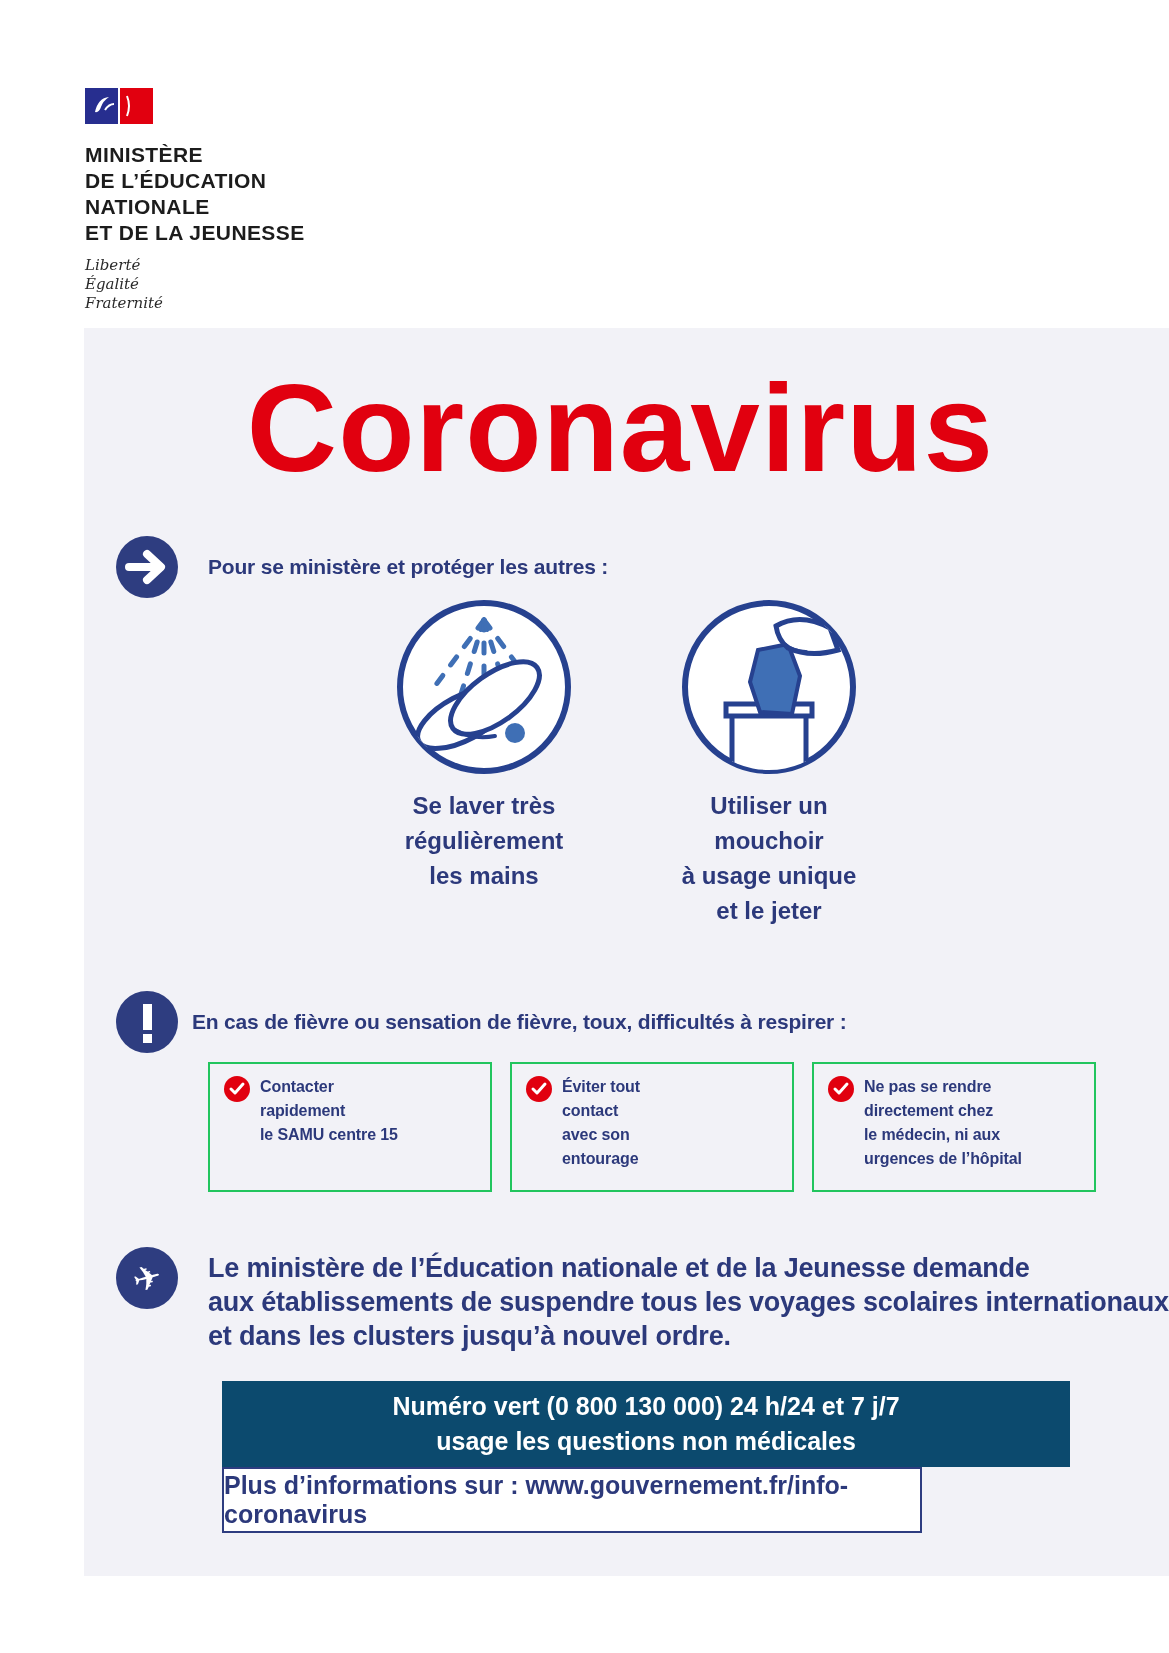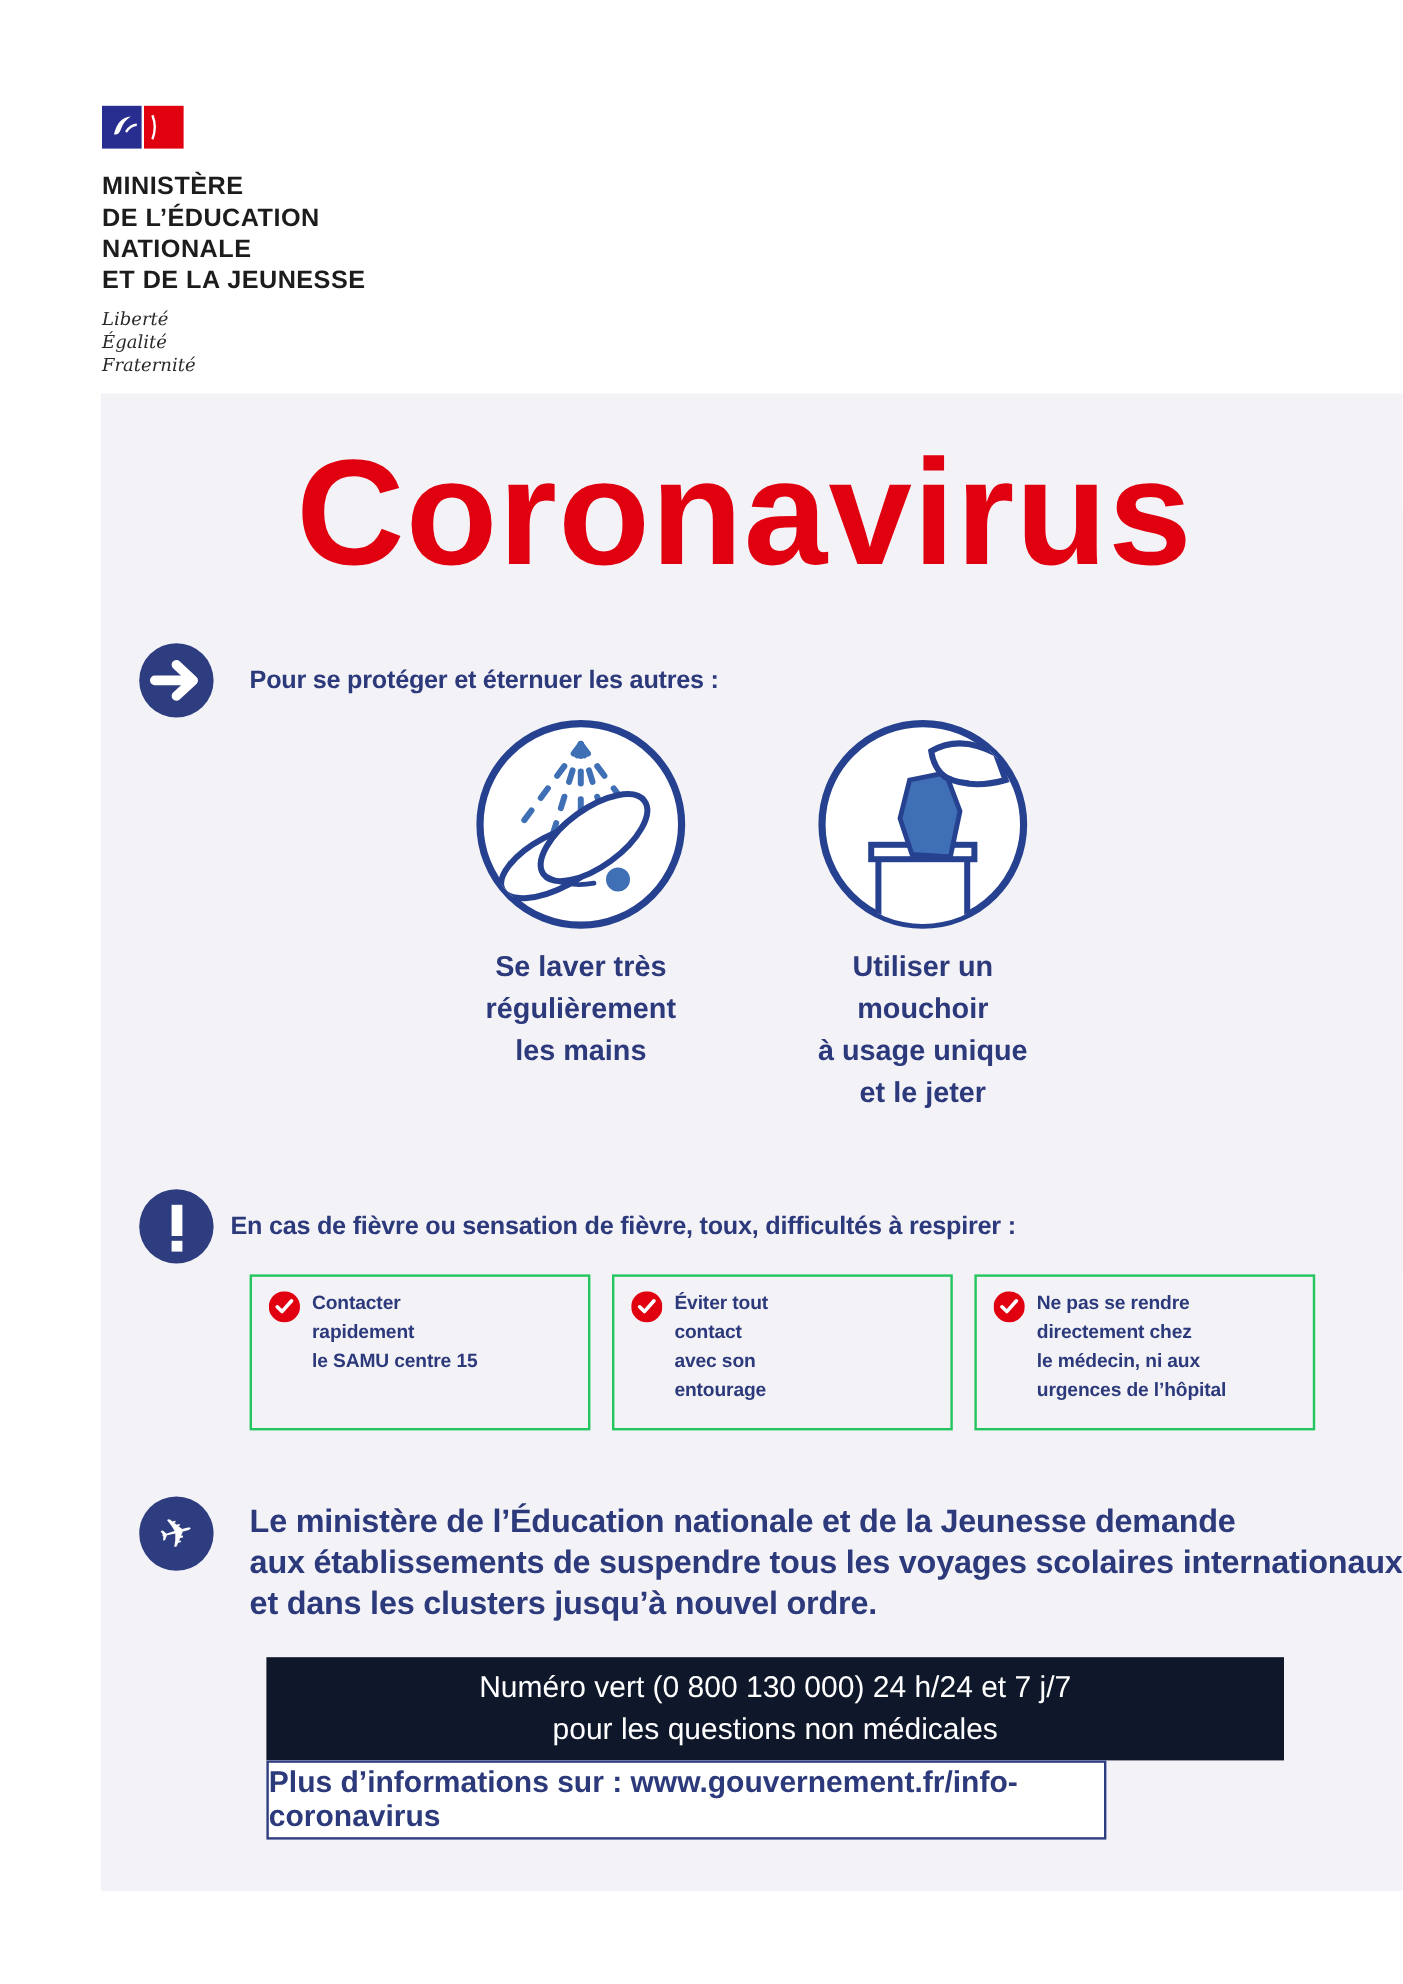--- a/index.html
+++ b/index.html
@@ -45,23 +45,23 @@
         padding:11px 8px 0 14px;display:flex;gap:10px;align-items:flex-start;}
   .fbox .check{flex:0 0 auto;margin-top:1px;}
   .fbox .btext{color:#2c397b;font-weight:bold;font-size:16px;line-height:24px;
                white-space:pre-line;letter-spacing:-.1px;}
 
   
   .travel-text{margin-top:4px;color:#2c397b;font-weight:bold;font-size:27px;
                line-height:34px;white-space:pre-line;letter-spacing:-.2px;}
 
   
-  .banner{position:absolute;top:1053px;left:138px;width:848px;height:86px;background:#0f172a;
+  .banner{position:absolute;top:1053px;left:138px;width:848px;height:86px;background:#0c4a6e;
           display:flex;flex-direction:column;align-items:center;justify-content:center;
-          color:#ffffff;font-weight:normal;font-size:25px;line-height:35px;}
+          color:#ffffff;font-weight:bold;font-size:25px;line-height:35px;}
   .infobox{position:absolute;top:1139px;left:138px;width:700px;height:66px;background:#ffffff;
            border:2px solid #2e3d80;box-sizing:border-box;display:flex;align-items:center;
            justify-content:flex-start;color:#2c397b;font-weight:bold;font-size:25px;}
 </style>
 </head>
 <body>
 
 <div class="page">
 
   <div class="ministry">
@@ -89,21 +89,21 @@
 
     <div class="big-title">Coronavirus</div>
 
     <div class="row row-protect">
       <div class="badge">
         <svg width="62" height="62" viewBox="0 0 62 62">
           <path d="M13 31 H44" stroke="#fff" stroke-width="8" stroke-linecap="round"></path>
           <path d="M31 18 L45 31 L31 44" stroke="#fff" stroke-width="8" fill="none" stroke-linecap="round" stroke-linejoin="round"></path>
         </svg>
       </div>
-      <div class="sec-heading">Pour se protéger et éternuer les autres :</div>
+      <div class="sec-heading">Pour se ministère et protéger les autres :</div>
     </div>
 
     <div class="figures">
 
       <div class="figure">
         <svg width="178" height="178" viewBox="0 0 178 178">
           <defs>
               <clipPath id="c1">
                 <circle cx="89" cy="89" r="83"></circle>
               </clipPath>
@@ -202,21 +202,21 @@
       <div class="badge">
         <span class="glyph">✈</span>
       </div>
       <div class="travel-text">Le ministère de l’Éducation nationale et de la Jeunesse demande
 aux établissements de suspendre tous les voyages scolaires internationaux
 et dans les clusters jusqu’à nouvel ordre.</div>
     </div>
 
     <div class="banner">
       <div>Numéro vert (0 800 130 000) 24 h/24 et 7 j/7</div>
-      <div>pour les questions non médicales</div>
+      <div>usage les questions non médicales</div>
     </div>
 
     <div class="infobox">
       <div>Plus d’informations sur : www.gouvernement.fr/info-coronavirus</div>
     </div>
 
   </div>
 </div>
 
 </body></html>

